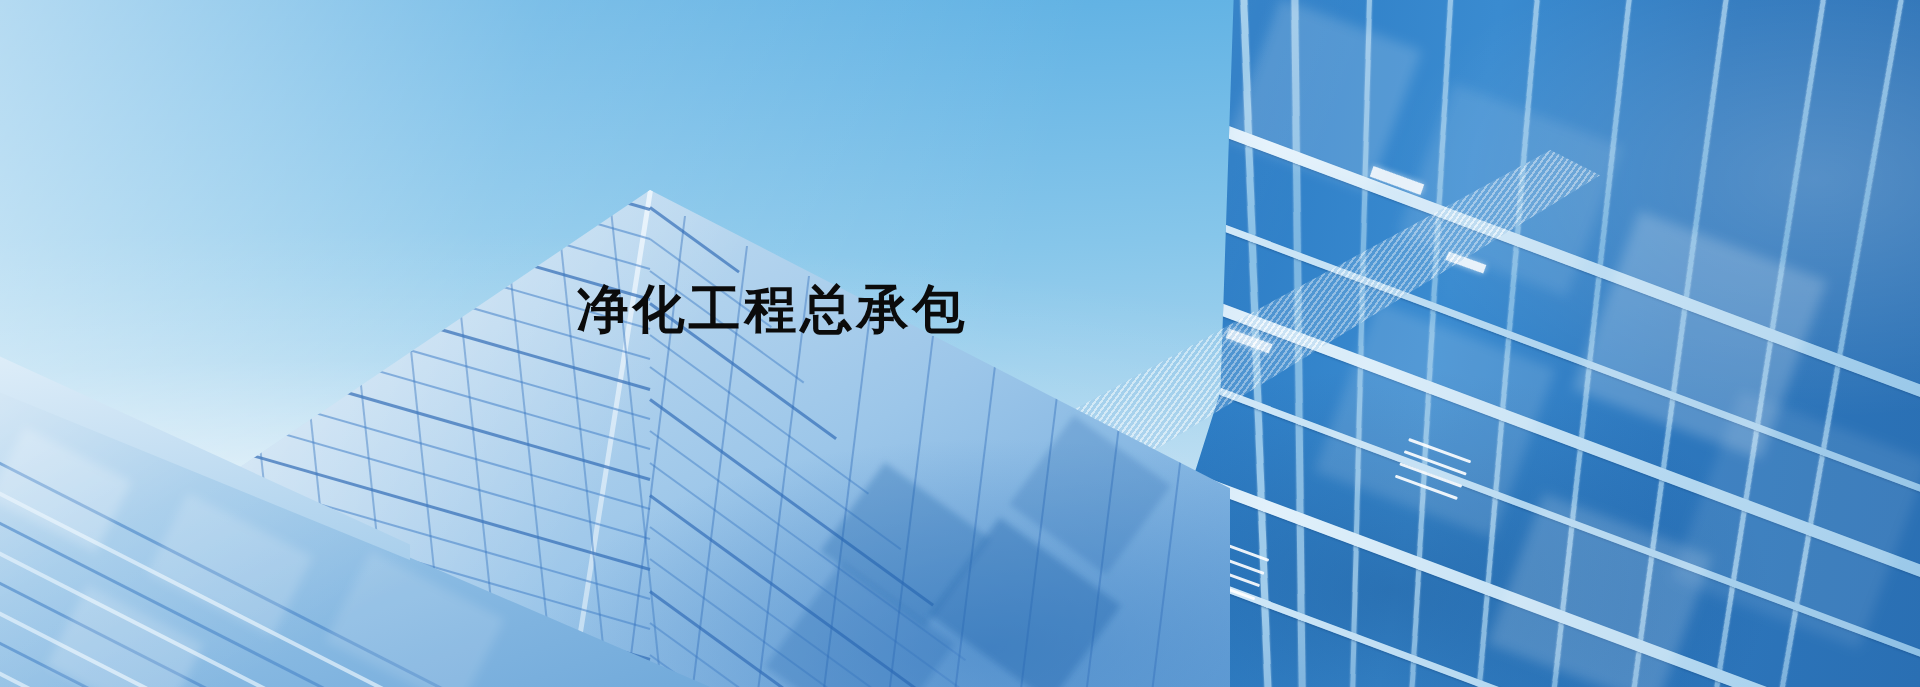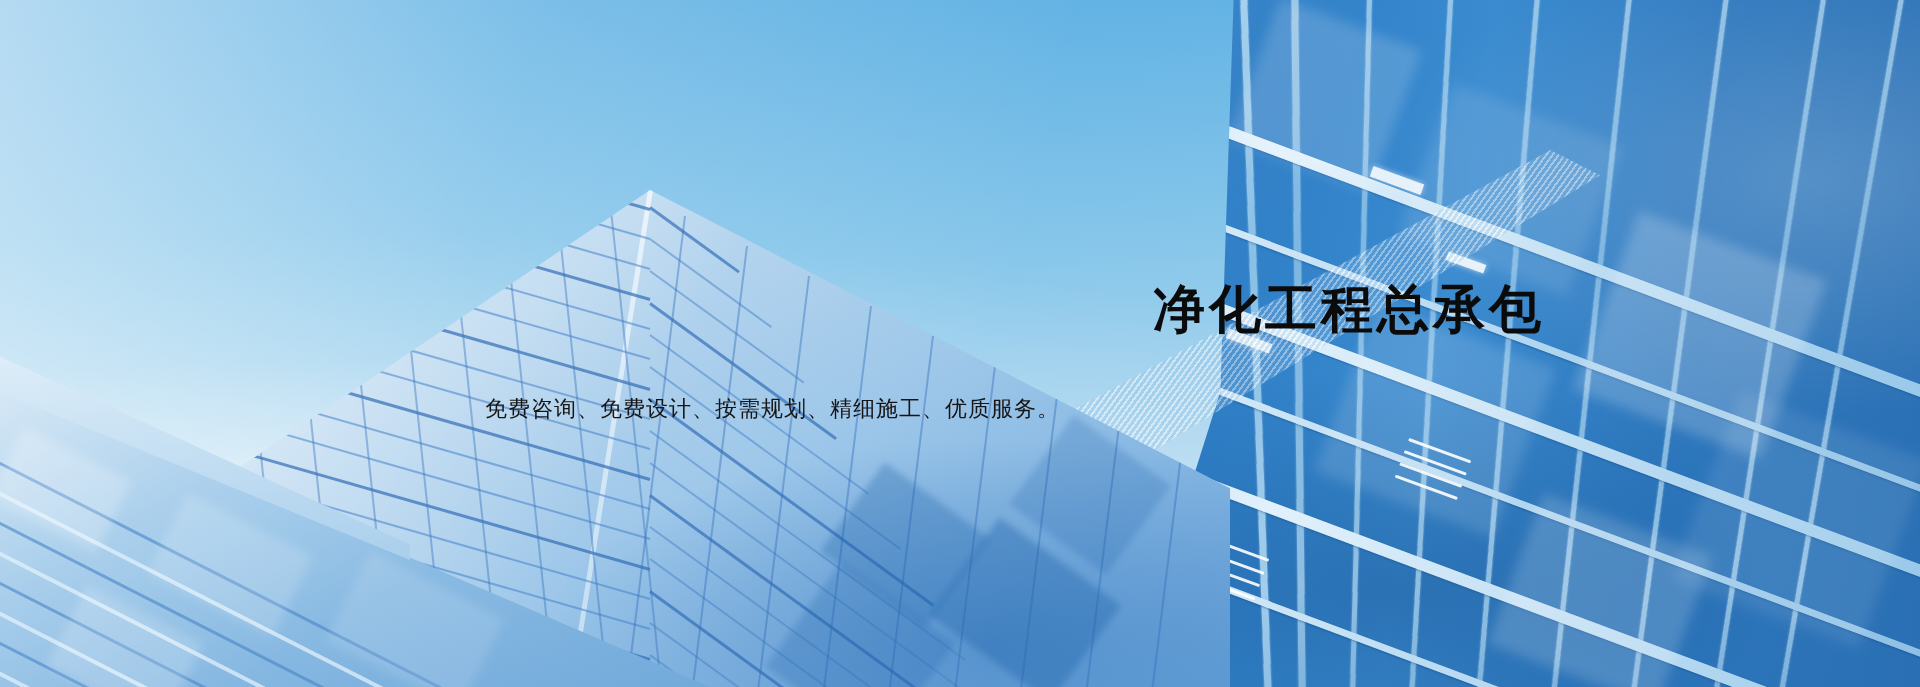--- a/index.html
+++ b/index.html
@@ -131,21 +131,21 @@
     opacity:.85;
   }
 
   
   #copy{
     position:absolute; left:0; top:0; width:1920px; height:687px;
     pointer-events:none;
   }
   #headline{
     position:absolute; left:0; top:281px; width:1545px;
-    text-align:right;
+    text-align:center;
     font-size:52px; font-weight:bold; color:#0b0b0b;
     letter-spacing:4px; line-height:1.1;
     font-family:"DejaVu Sans","Liberation Sans",sans-serif;
     pointer-events:auto;
   }
   #subline{
     position:absolute; left:0; top:347px; width:1545px;
     text-align:center;
     font-size:42px; font-weight:normal; color:#121212;
     letter-spacing:2px; line-height:1.15;
@@ -309,16 +309,15 @@
         <div class="" style="position: absolute; left: 40px; top: 120px; width: 120px; height: 80px; background: rgba(255, 255, 255, 0.22); transform: rotate(27deg); filter: blur(5px);"></div>
         <div class="" style="position: absolute; left: 200px; top: 190px; width: 140px; height: 90px; background: rgba(255, 255, 255, 0.16); transform: rotate(27deg); filter: blur(5px);"></div>
         <div class="" style="position: absolute; left: 380px; top: 250px; width: 150px; height: 100px; background: rgba(255, 255, 255, 0.12); transform: rotate(27deg); filter: blur(5px);"></div>
         <div class="" style="position: absolute; left: 100px; top: 280px; width: 130px; height: 90px; background: rgba(255, 255, 255, 0.18); transform: rotate(27deg); filter: blur(5px);"></div>
       </div>
   </div>
   <div class="bldg" id="left-edge"></div>
 
   <div id="copy">
     <div id="headline">净化工程总承包</div>
-    <div id="tagline">免费咨询、免费设计、按需规划、精细施工、优质服务。</div>
   </div>
 
 </div>
 
 </body></html>

